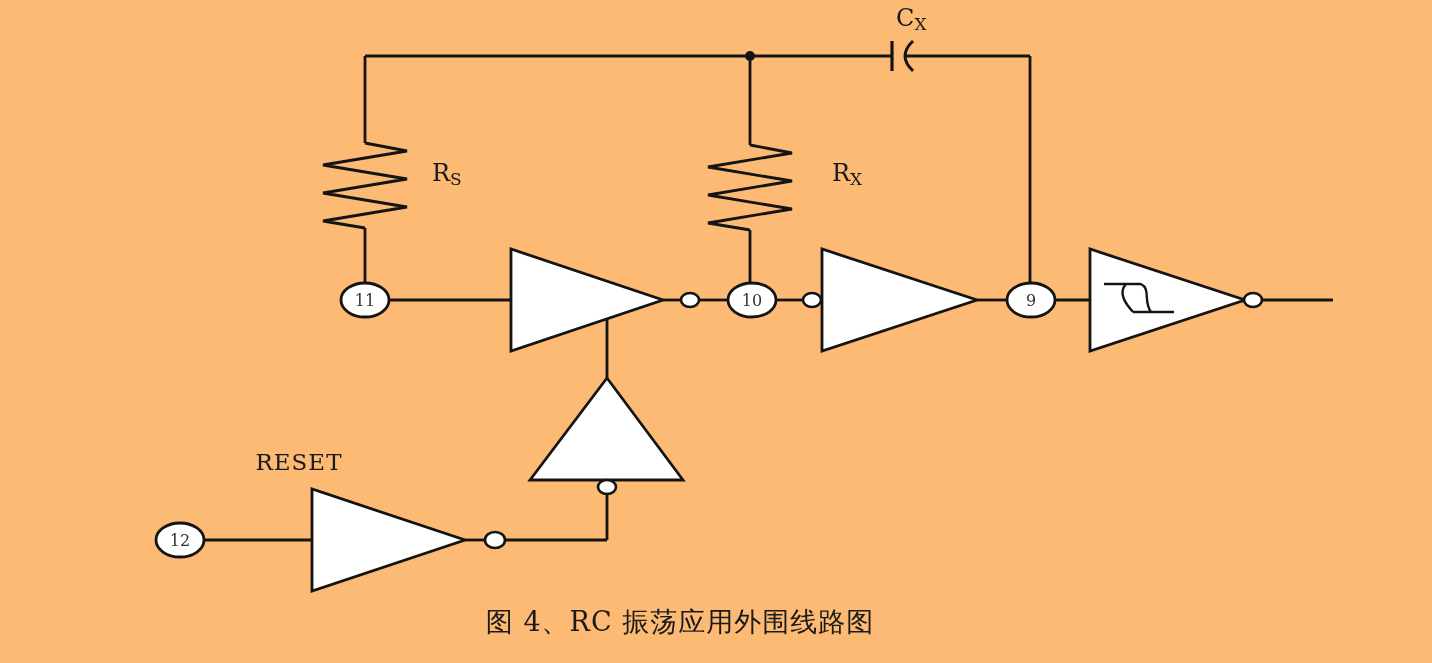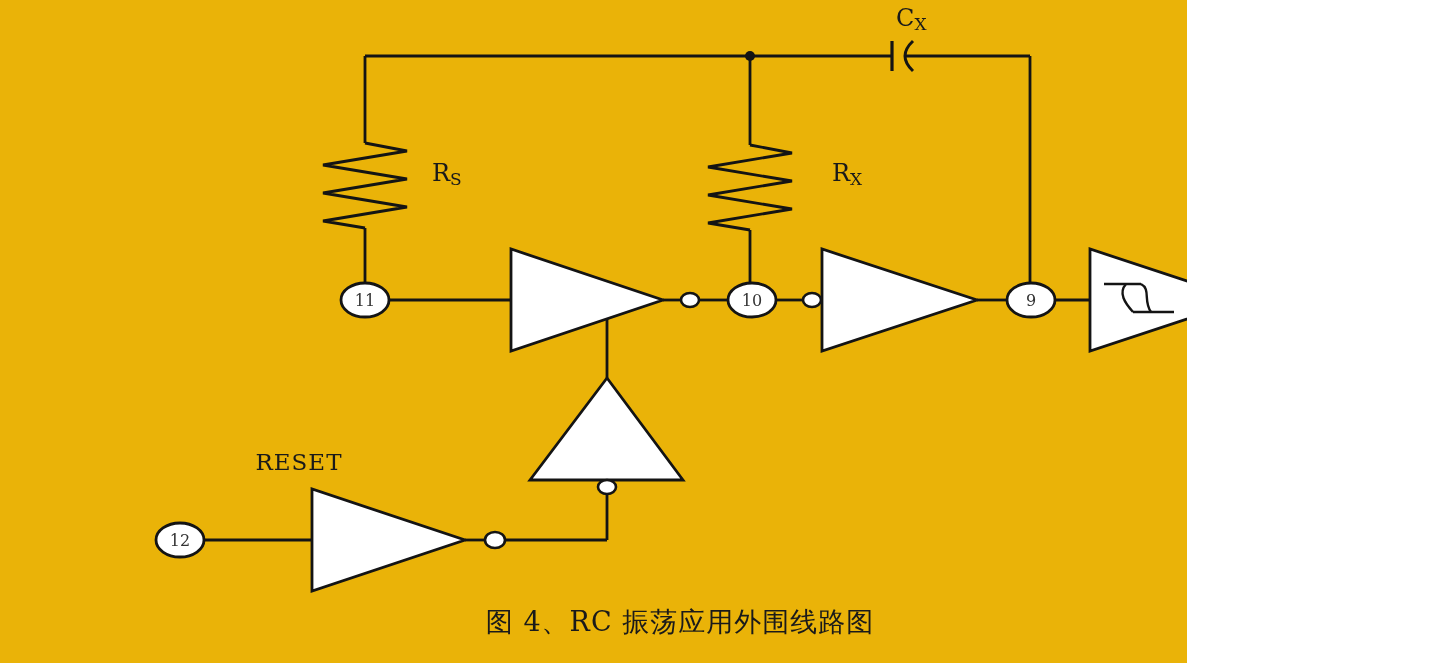--- a/index.html
+++ b/index.html
@@ -2,23 +2,23 @@
 <html><head>
 <meta charset="utf-8">
 <style>
   html, body {
     margin: 0;
     padding: 0;
     background: #ffffff;
   }
   .page {
     position: relative;
-    width: 1187px;
+    width: 1432px;
     height: 663px;
-    background: #eab308;
+    background: #fdba74;
     overflow: hidden;
   }
   svg { display: block; }
   .wire {
     stroke: #141414;
     stroke-width: 2.8;
     fill: none;
   }
   .shape {
     stroke: #141414;

